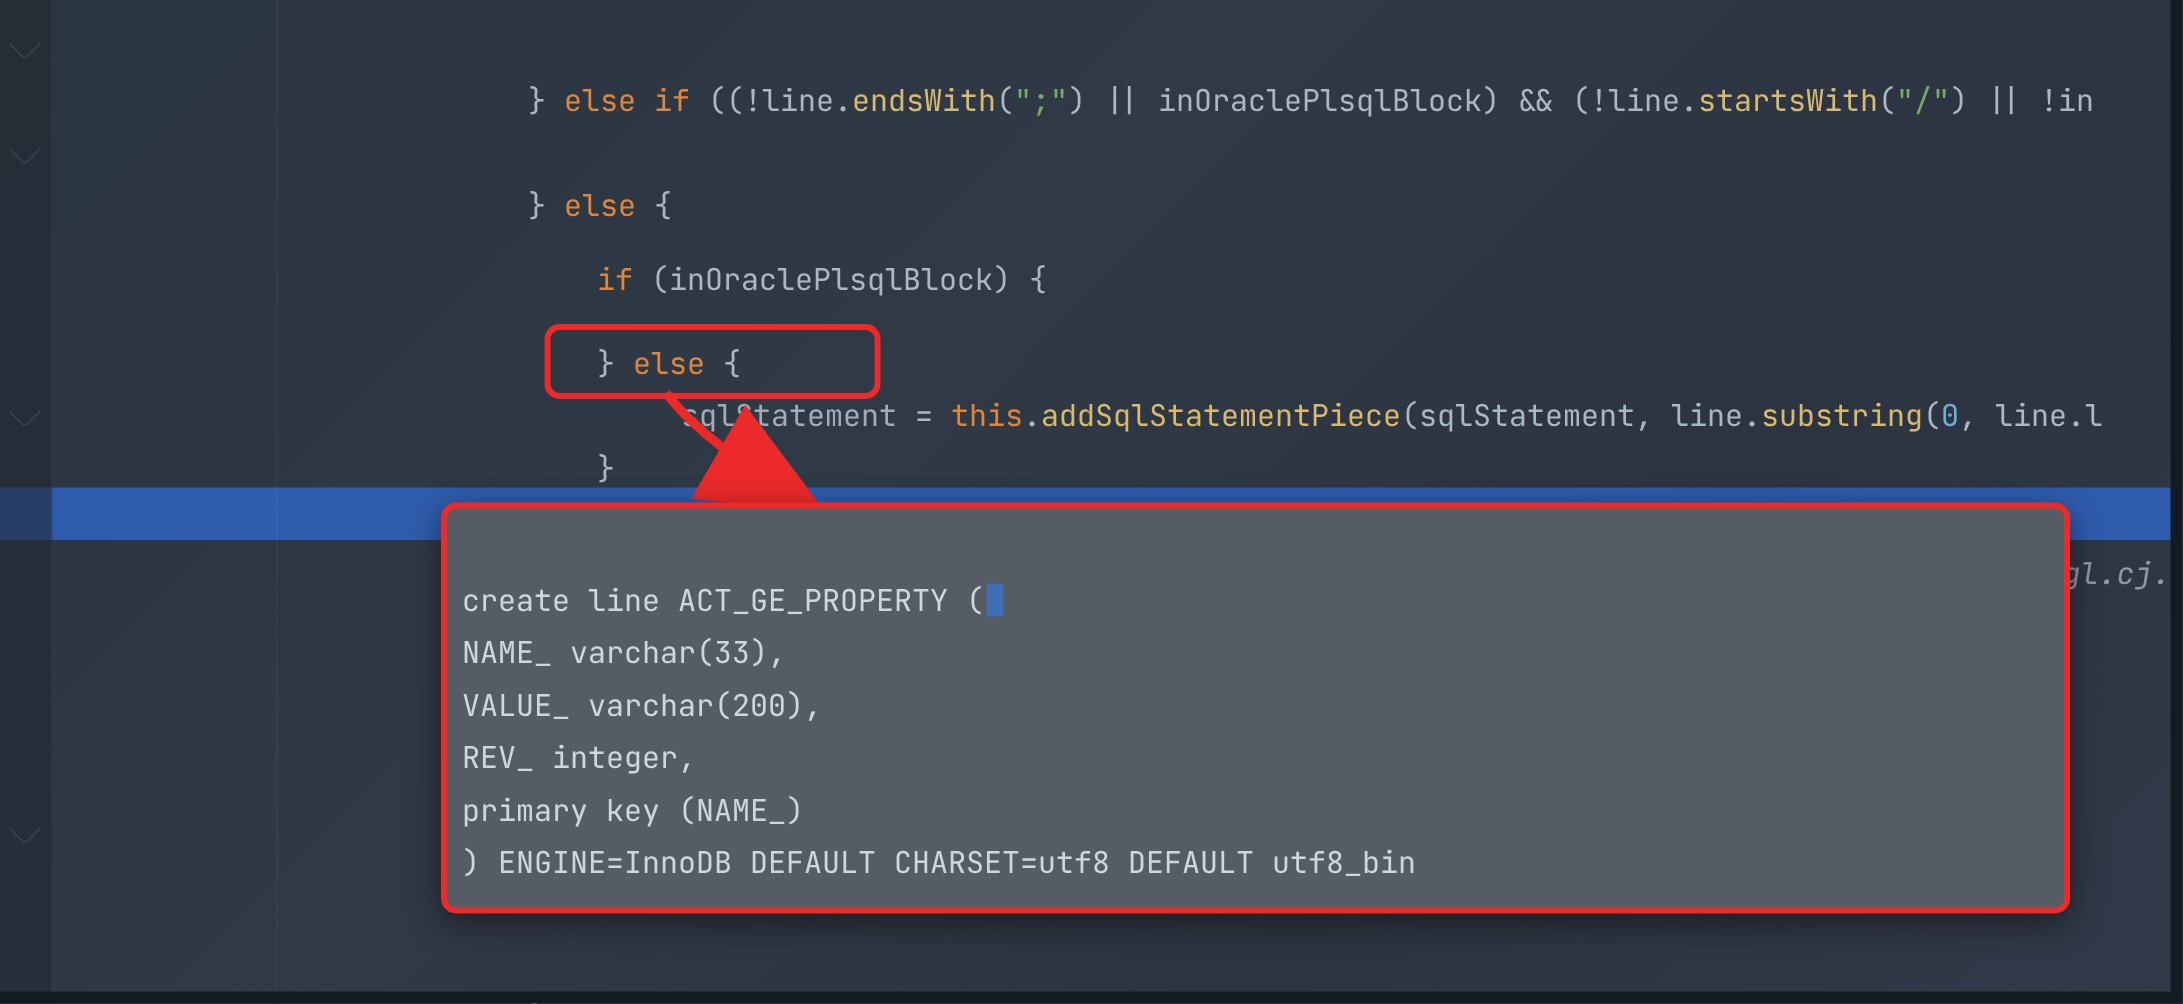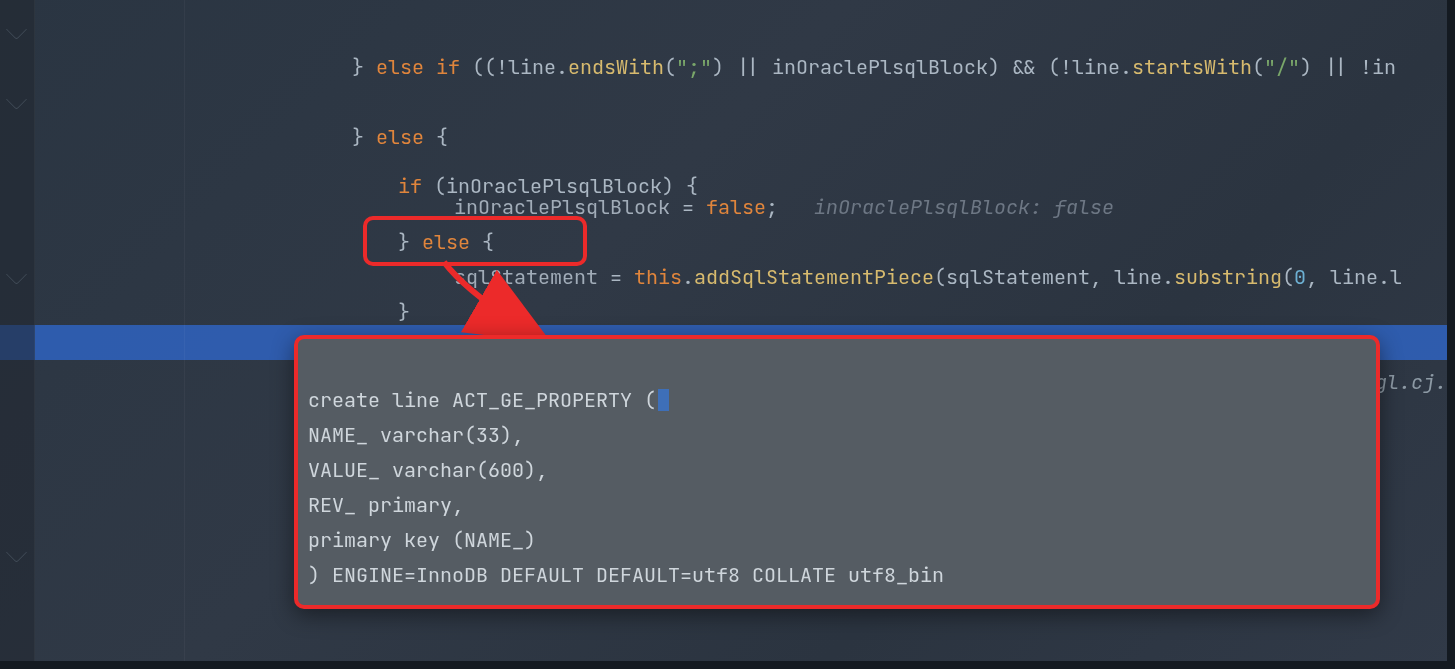--- a/index.html
+++ b/index.html
@@ -157,23 +157,20 @@
     <div class="line" style="top:85px;">
       <span style="padding-left:246px;"></span><span class="tok-punct">}</span> <span class="tok-kw">else</span><span class="tok-punct"> {</span>
     </div>
 
     
     <div class="line" style="top:134px;">
       <span style="padding-left:292px;"></span><span class="tok-kw">if</span><span class="tok-punct"> (inOraclePlsqlBlock) {</span>
     </div>
 
     
-    <div class="line" style="top:155px;">
-      <span style="padding-left:348px;"></span><span class="tok-ident">inOraclePlsqlBlock</span><span class="tok-punct"> = </span><span class="tok-bool">false</span><span class="tok-punct">;</span><span class="tok-comment">   inOraclePlsqlBlock: false</span>
-    </div>
 
     
     <div class="line" style="top:190px;">
       <span style="padding-left:292px;"></span><span class="tok-punct">}</span> <span class="tok-kw">else</span><span class="tok-punct"> {</span>
     </div>
 
     
     <div class="line" style="top:225px;">
       <span style="padding-left:348px;"></span><span class="tok-ident">sqlStatement</span><span class="tok-punct"> = </span><span class="tok-this">this</span><span class="tok-punct">.</span><span class="tok-method">addSqlStatementPiece</span><span class="tok-punct">(sqlStatement, line.</span><span class="tok-method">substring</span><span class="tok-punct">(</span><span class="tok-num">0</span><span class="tok-punct">, line.l</span>
     </div>
@@ -204,21 +201,21 @@
         <path d="M0,0 L14,6 L0,12 Z" fill="#ec2a2a"></path>
       </marker>
     </defs>
     <path d="M24,6 Q50,40 116,78" stroke="#ec2a2a" stroke-width="6" fill="none" marker-end="url(#ah)"></path>
   </svg>
 
   
   <div class="tooltip" style="left:294px; top:335px; width:1058px; height:235px;">
 <span>create line ACT_GE_PROPERTY (</span><span class="caret"></span>
 <span>NAME_ varchar(33),</span>
-<span>VALUE_ varchar(600),</span>
-<span>REV_ primary,</span>
+<span>VALUE_ varchar(200),</span>
+<span>REV_ integer,</span>
 <span>primary key (NAME_)</span>
-<span>) ENGINE=InnoDB DEFAULT DEFAULT=utf8 COLLATE utf8_bin</span>
+<span>) ENGINE=InnoDB DEFAULT CHARSET=utf8 DEFAULT utf8_bin</span>
   </div>
 
   <div class="right-fade"></div>
   <div class="bottom-fade"></div>
 </div>
 
 </body></html>

